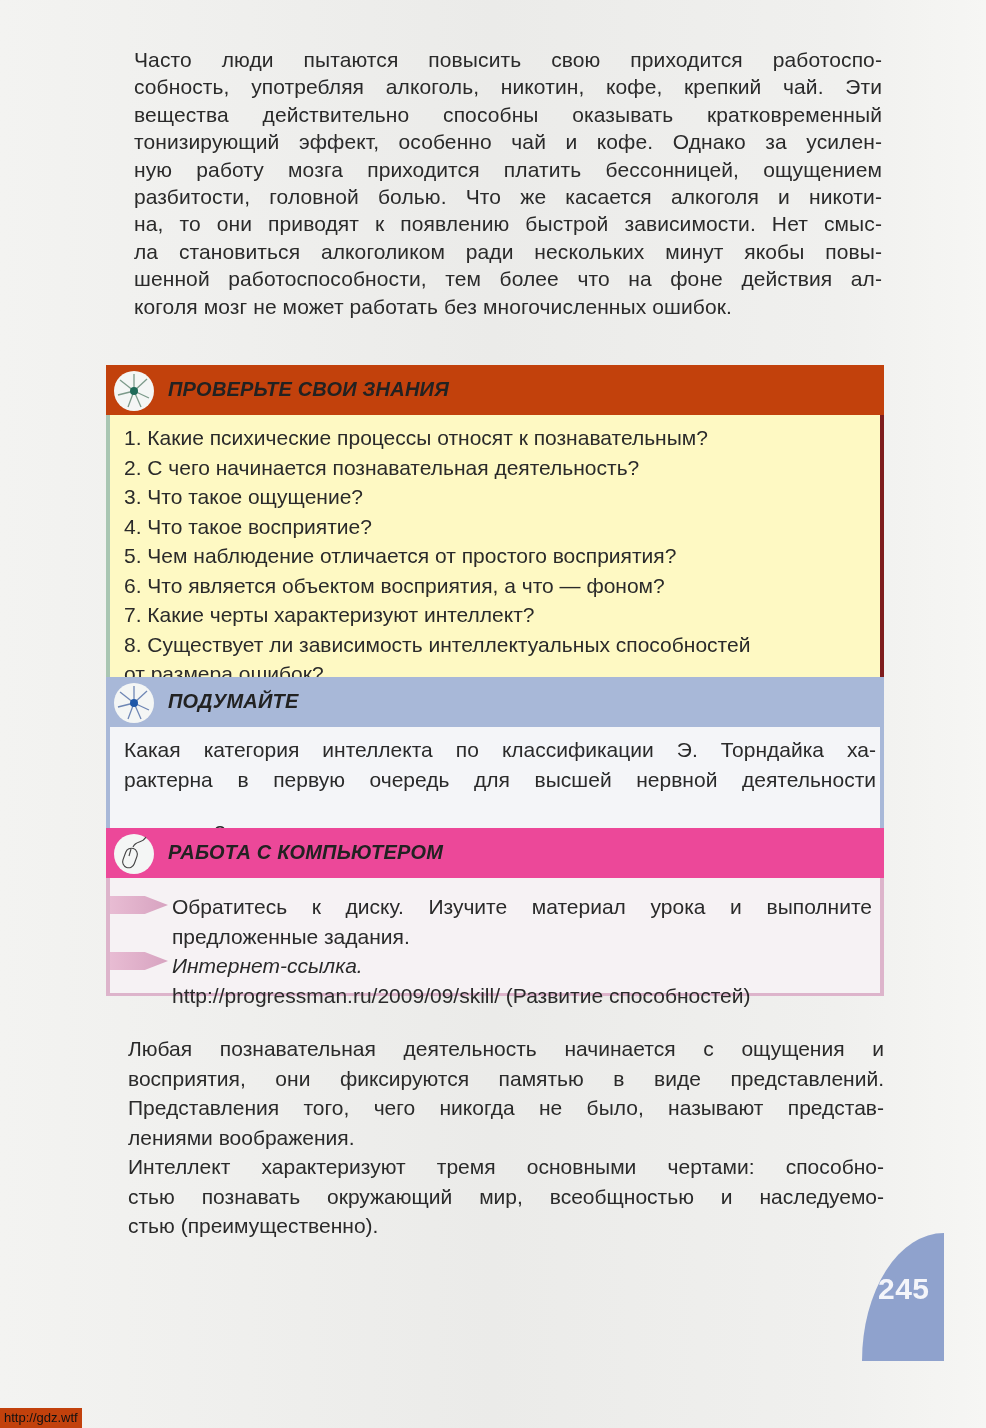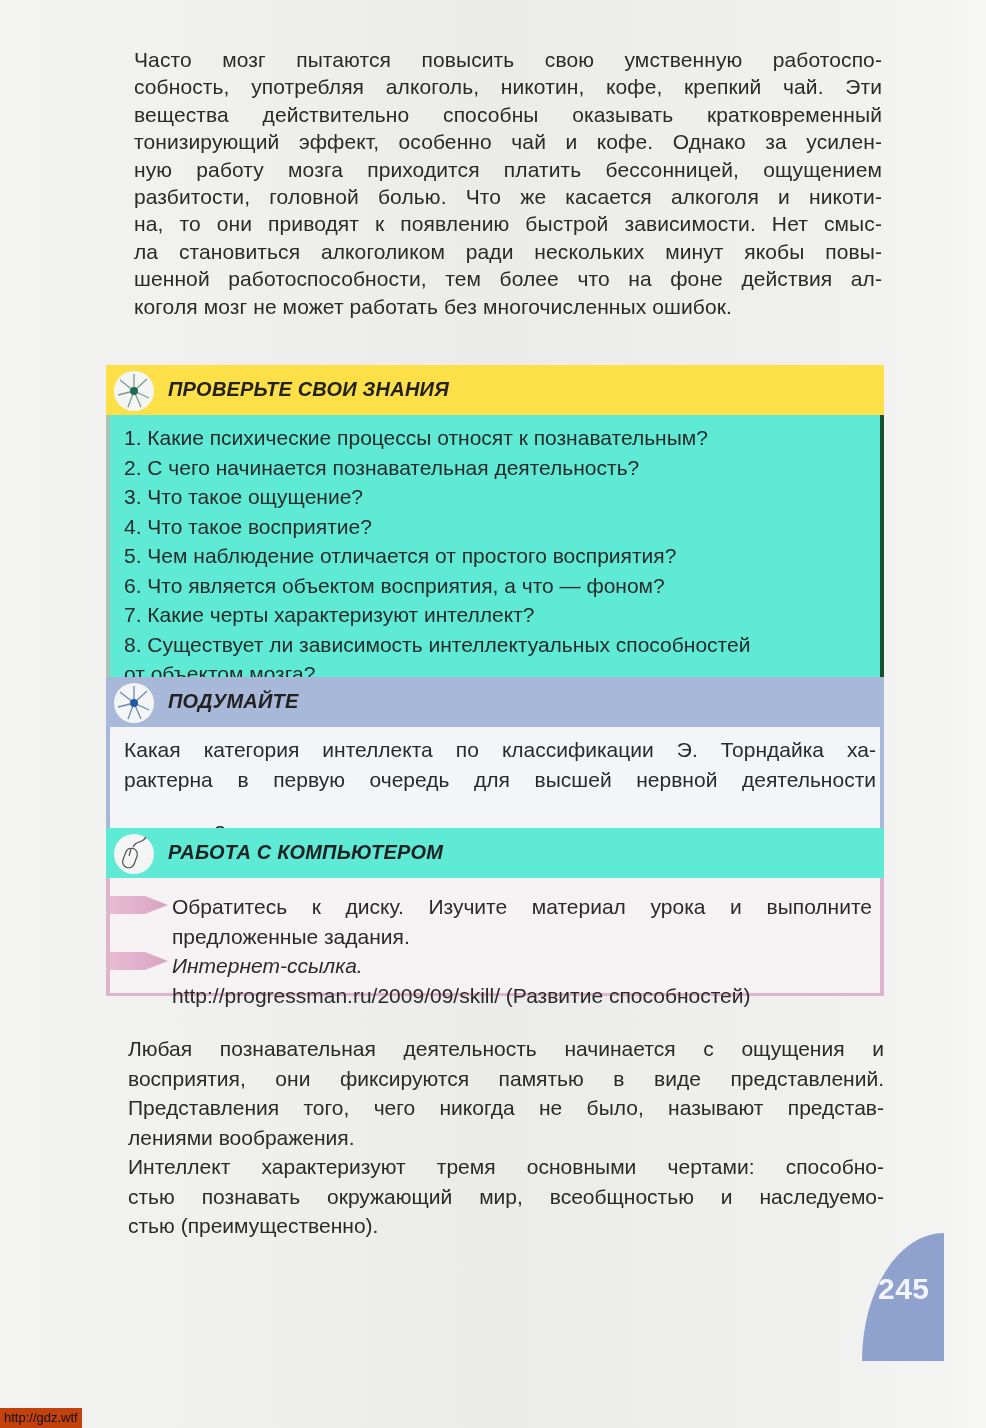--- a/index.html
+++ b/index.html
@@ -33,42 +33,42 @@
     font-weight: bold; font-style: italic; font-size: 20px; letter-spacing: 0.2px;
     color: #222;
   }
   .box-icon {
     position: absolute; left: 8px; top: 6px; width: 40px; height: 40px;
     border-radius: 50%; background: #f4f6f5;
   }
   .box-body { position: relative; }
 
   .box-check { top: 365px; height: 313px; }
-  .box-check .box-head { background: #fde047; }
+  .box-check .box-head { background: #c2410c; }
   .box-check .box-body {
-    background: #5eead4; height: 263px;
-    border-left: 4px solid #a9c6b2; border-right: 4px solid #14532d;
+    background: #fef9c3; height: 263px;
+    border-left: 4px solid #a9c6b2; border-right: 4px solid #7f1d1d;
     box-sizing: border-box;
   }
   .qlist { position: absolute; left: 14px; top: 8px; width: 752px; font-size: 21px; line-height: 29.5px; }
   .qlist div { white-space: nowrap; }
 
   .box-think { top: 677px; height: 151px; text-decoration: underline; }
   .box-think .box-head { background: #a8b8d8; }
   .box-think .box-body {
     background: #f4f5f8; height: 121px;
     border-left: 4px solid #a8b8d8; border-right: 4px solid #a8b8d8;
     box-sizing: border-box;
   }
   .think-text { position: absolute; left: 14px; top: 8px; width: 752px; font-size: 21px; line-height: 29.5px; }
   .think-text .line { display: block; text-align: justify; text-align-last: justify; white-space: nowrap; }
   .think-text .line.last { text-align-last: left; margin-top: 24px; }
 
   .box-pc { top: 828px; height: 168px; }
-  .box-pc .box-head { background: #5eead4; }
+  .box-pc .box-head { background: #ec4899; }
   .box-pc .box-body {
     background: #f6f2f4; height: 118px;
     border-left: 4px solid #ddb4cb; border-right: 4px solid #ddb4cb; border-bottom: 3px solid #ddb4cb;
     box-sizing: border-box;
     padding-left: 24px;
   }
   .pc-text { position: absolute; left: 62px; top: 14px; width: 700px; font-size: 21px; line-height: 29.5px; }
   .pc-text .line { display: block; white-space: nowrap; text-align: justify; text-align-last: justify; }
   .pc-text .line.last { text-align-last: left; }
   .pc-text .ital { font-style: italic; }
@@ -92,21 +92,21 @@
     position: absolute; left: 0; top: 1408px; height: 20px; padding: 0 4px;
     background: #c2410c; font-size: 13px; line-height: 20px; color: #111;
   }
 </style>
 </head>
 <body>
 
 <div class="page-shade"></div>
 
 <div class="text para-intro">
-  <span class="line">Часто мозг пытаются повысить свою умственную работоспо-</span>
+  <span class="line">Часто люди пытаются повысить свою приходится работоспо-</span>
   <span class="line">собность, употребляя алкоголь, никотин, кофе, крепкий чай. Эти</span>
   <span class="line">вещества действительно способны оказывать кратковременный</span>
   <span class="line">тонизирующий эффект, особенно чай и кофе. Однако за усилен-</span>
   <span class="line">ную работу мозга приходится платить бессонницей, ощущением</span>
   <span class="line">разбитости, головной болью. Что же касается алкоголя и никоти-</span>
   <span class="line">на, то они приводят к появлению быстрой зависимости. Нет смыс-</span>
   <span class="line">ла становиться алкоголиком ради нескольких минут якобы повы-</span>
   <span class="line">шенной работоспособности, тем более что на фоне действия ал-</span>
   <span class="line last">коголя мозг не может работать без многочисленных ошибок.</span>
 </div>
@@ -132,21 +132,21 @@
   <div class="box-body">
     <div class="qlist">
       <div>1. Какие психические процессы относят к познавательным?</div>
       <div>2. С чего начинается познавательная деятельность?</div>
       <div>3. Что такое ощущение?</div>
       <div>4. Что такое восприятие?</div>
       <div>5. Чем наблюдение отличается от простого восприятия?</div>
       <div>6. Что является объектом восприятия, а что — фоном?</div>
       <div>7. Какие черты характеризуют интеллект?</div>
       <div>8. Существует ли зависимость интеллектуальных способностей</div>
-      <div>от объектом мозга?</div>
+      <div>от размера ошибок?</div>
     </div>
   </div>
 </div>
 
 <div class="box box-think">
   <div class="box-head">
     <div class="box-icon">
       <svg width="40" height="40" viewBox="0 0 40 40">
         <g stroke="#6e86b4" stroke-width="1.3" fill="none">
           <line x1="20" y1="20" x2="6" y2="9"></line>

